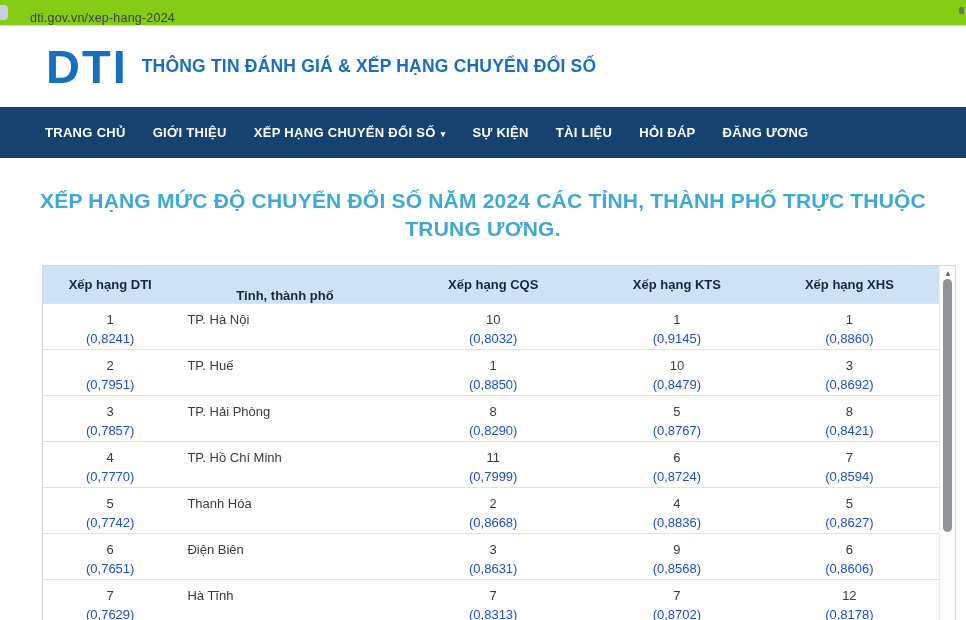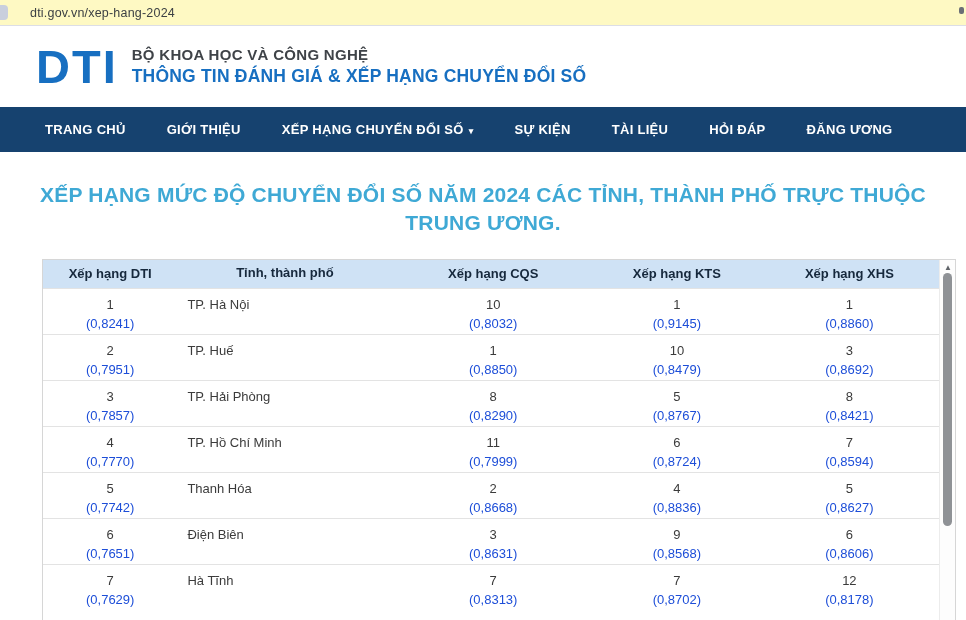--- a/index.html
+++ b/index.html
@@ -1,55 +1,55 @@
 <!DOCTYPE html>
 <html lang="vi"><head>
 <meta charset="utf-8">
 <style>
   * { margin: 0; padding: 0; box-sizing: border-box; }
   html, body { width: 966px; height: 620px; overflow: hidden; background: #fff;
     font-family: "Liberation Sans", sans-serif; }
 
   
-  .browser-bar { position: relative; height: 26px; background: #fef9c3;
-    border-bottom: 1px solid #dcdee6; display: flex; align-items: center; }
+  .browser-bar { position: relative; height: 26px; background: #84cc16;
+    border-bottom: 1px solid #dcdee6; display: flex; align-items: flex-end; }
   .tab-fragment { position: absolute; left: -4px; top: 5px; width: 12px; height: 15px;
     background: #c9cfdd; border-radius: 4px; }
   .url-text { margin-left: 30px; font-size: 12.5px; color: #3c4043; letter-spacing: .2px; }
   .top-dot { position: absolute; right: 2px; top: 7px; width: 5px; height: 7px;
     background: #6b6f76; border-radius: 2px; }
 
   
   .site-header { height: 81px; background: #fff; display: flex; align-items: center; }
-  .logo { margin-left: 36px; font-size: 47px; font-weight: 800; color: #176fc1;
+  .logo { margin-left: 46px; font-size: 47px; font-weight: 800; color: #176fc1;
     letter-spacing: 2px; line-height: 1; cursor: pointer; }
   .header-text { margin-left: 14px; display: flex; flex-direction: column; gap: 3px; }
   .org-line { font-size: 15px; font-weight: 700; color: #3f4348; letter-spacing: .3px; }
   .site-line { font-size: 17.5px; font-weight: 700; color: #176fc1; letter-spacing: .2px; }
 
   
-  .navbar { height: 45px; background: #16426f; display: flex; align-items: center;
-    gap: 41px; padding-left: 45px; }
+  .navbar { height: 51px; background: #16426f; display: flex; align-items: center;
+    gap: 27px; padding-left: 45px; }
   .nav-item { color: #ffffff; font-size: 13px; font-weight: 700; letter-spacing: .3px;
     cursor: pointer; display: flex; align-items: center; gap: 5px; white-space: nowrap; }
   .caret { font-size: 9px; position: relative; top: 1px; }
 
   
   .page-title { margin: 29px auto 0 auto; max-width: 892px; text-align: center;
     color: #3fa9d5; font-size: 21px; font-weight: 700; line-height: 28px; letter-spacing: .2px; }
 
   
   .table-wrap { position: relative; margin: 22px 0 0 42px; width: 914px; height: 380px;
     border: 1px solid #d6d6d6; background: #fff; }
   .grid { width: 896px; border-collapse: collapse; table-layout: fixed; }
   col.w1 { width: 15%; } col.w2 { width: 24%; } col.w3 { width: 22.5%; }
   col.w4 { width: 18.5%; } col.w5 { width: 20%; }
   thead th { height: 28px; background: #cfe2f5; color: #16283c; font-size: 13px;
     font-weight: 700; text-align: center; vertical-align: middle; }
-  thead th.th-top { vertical-align: top; padding-top: 5px; }
+  thead th.th-top { vertical-align: top; padding-top: 22px; }
   tbody tr { border-top: 1px solid #e3e3e3; }
   tbody td { height: 46px; vertical-align: top; padding-top: 6px; text-align: center;
     color: #3b3b3b; font-size: 13px; line-height: 19px; }
   tbody td.province { text-align: left; padding-left: 10px; }
   .score { color: #1d4ed8; }
 
   
   .scroll-gutter { position: absolute; top: 0; right: 0; width: 16px; height: 100%;
     background: #fdfdfd; border-left: 1px solid #ececec; }
   .scroll-up { position: absolute; top: 3px; left: 0; width: 16px; text-align: center;
@@ -62,21 +62,20 @@
 
 <div class="browser-bar">
   <div class="tab-fragment"></div>
   <span class="url-text">dti.gov.vn/xep-hang-2024</span>
   <div class="top-dot"></div>
 </div>
 
 <header class="site-header">
   <div class="logo">DTI</div>
   <div class="header-text">
-    <div class="org-line">BỘ KHOA HỌC VÀ CÔNG NGHỆ</div>
     <div class="site-line">THÔNG TIN ĐÁNH GIÁ &amp; XẾP HẠNG CHUYỂN ĐỔI SỐ</div>
   </div>
 </header>
 
 <nav class="navbar" id="navbar">
     <div class="nav-item">
     <span class="nav-label">TRANG CHỦ</span>
 
   </div>
     <div class="nav-item">

